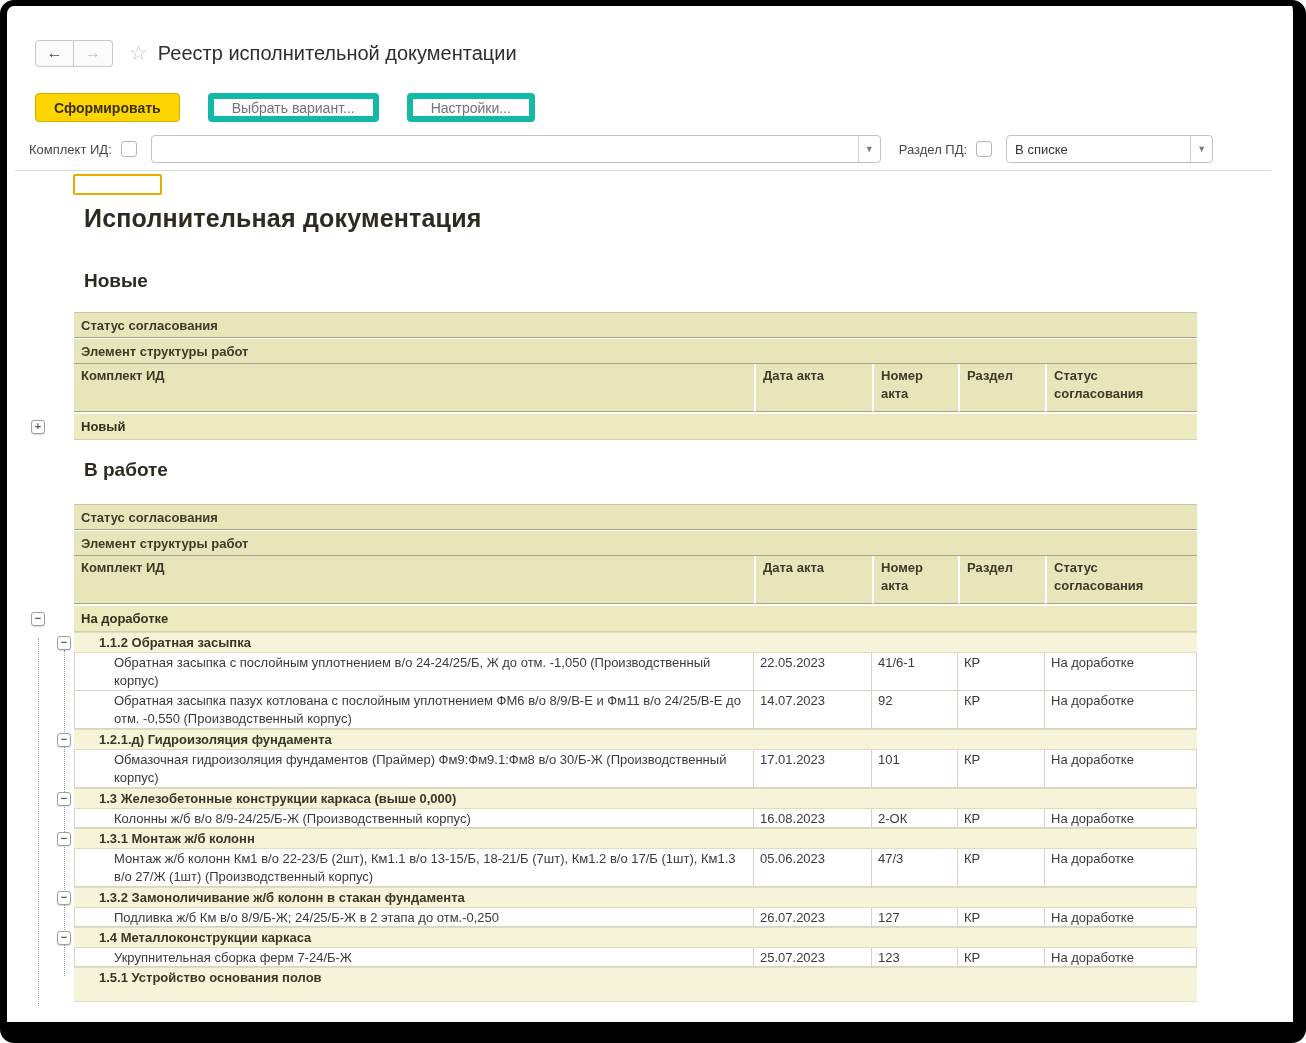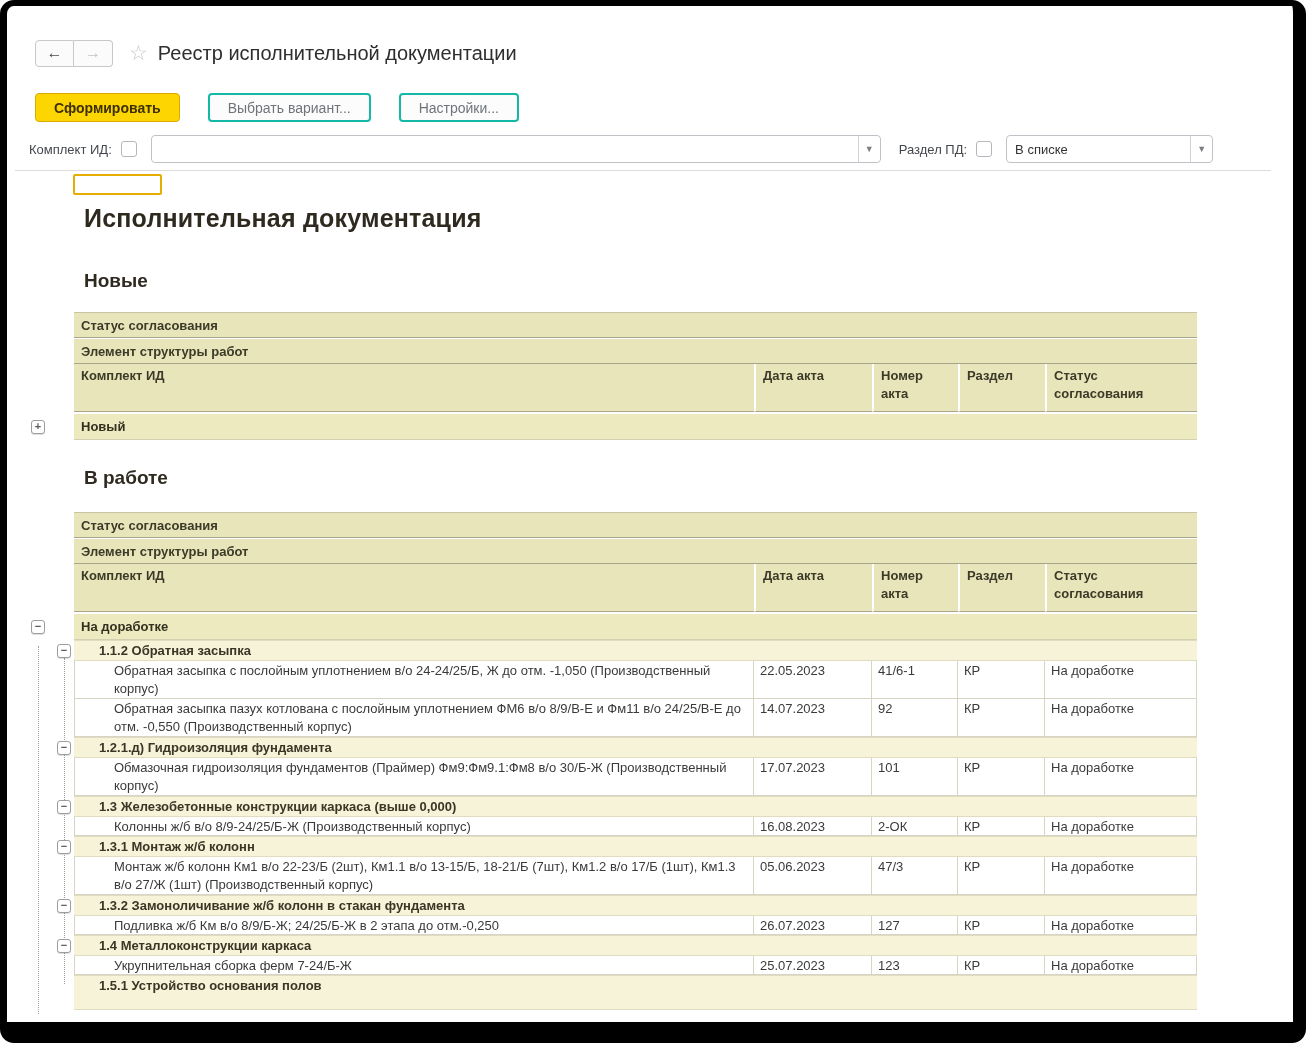--- a/index.html
+++ b/index.html
@@ -27,21 +27,21 @@
   .star { color:#c9c9c9; font-size:21px; margin:0 10px 0 16px; }
   .wintitle { font-size:20px; color:#2e2e2e; }
 
   
   .toolbar { display:flex; margin:25px 0 0 28px; gap:28px; }
   .btn {
     height:29px; padding:0 18px; font-size:14px; border-radius:4px;
     display:flex; align-items:center; cursor:pointer;
   }
   .btn-primary { background:#fdd500; border:1px solid #d9ab00; color:#3d3000; font-weight:bold; }
-  .btn-gray { background:#fcfcfc; border:2px solid #14b8a6; color:#6f747b; }
+  .btn-gray { background:#fcfcfc; border:6px solid #14b8a6; color:#6f747b; }
 
   
   .filterbar { display:flex; align-items:center; margin:12px 0 0 22px; height:30px; font-size:13px; color:#44484d; }
   .checkbox { width:16px; height:16px; border:1px solid #b4b8bc; border-radius:3px; background:#fff; cursor:pointer; }
   .combo {
     height:28px; background:#fff; border:1px solid #bfc3c7; border-radius:4px;
     display:flex; align-items:center; justify-content:space-between; cursor:pointer;
   }
   .combo .val { padding:0 8px; font-size:13px; color:#333; }
   .combo .dd {
@@ -52,21 +52,21 @@
   .sep-line { margin-top:6px; border-top:1px solid #dcdcdc; width:1256px; margin-left:8px; }
 
   
   .selcell { margin:3px 0 0 66px; width:89px; height:21px; border:2px solid #e5ae00; border-radius:2px; background:#fff; }
 
   
   .report { margin-left:67px; width:1129px; position:relative; }
   h1.rpt { font-size:25px; color:#2f2a20; margin:9px 0 0 10px; letter-spacing:0.2px; }
   h2.rpt { font-size:19px; color:#2f2a20; margin-left:10px; }
   #h-new { margin-top:37px; }
-  #h-work { margin-top:27px; }
+  #h-work { margin-top:19px; }
 
   .tbl { position:relative; width:1123px; margin-top:20px; font-size:13px; color:#3a3a3a;border-radius:9px; }
   .hdr-strip {
     background:#e9e5ba; height:26px; line-height:25px; padding-left:7px;
     font-weight:bold; color:#3c3a28; border-bottom:1px solid #a9a58c; border-top:1px solid #c9c4a4;
   }
   .hdr-cols { display:grid; grid-template-columns:680px 118px 86px 87px 152px; background:#fff; }
   .hdr-cols .hc {
     background:#e9e5ba; font-weight:bold; color:#3c3a28; padding:3px 7px;
     height:48px; border-bottom:1px solid #a9a58c; line-height:18px;
@@ -213,21 +213,21 @@
         <div class="cell">КР</div>
         <div class="cell">На доработке</div>
       </div>
 
       <div class="row-group">
         <span class="toggle lvl2">−</span>
         <span>1.2.1.д) Гидроизоляция фундамента</span>
       </div>
       <div class="row-item tall">
         <div class="cell name">Обмазочная гидроизоляция фундаментов (Праймер) Фм9:Фм9.1:Фм8 в/о 30/Б-Ж (Производственный корпус)</div>
-        <div class="cell">17.07.2023</div>
+        <div class="cell">17.01.2023</div>
         <div class="cell">101</div>
         <div class="cell">КР</div>
         <div class="cell">На доработке</div>
       </div>
 
       <div class="row-group">
         <span class="toggle lvl2">−</span>
         <span>1.3 Железобетонные конструкции каркаса (выше 0,000)</span>
       </div>
       <div class="row-item short">

